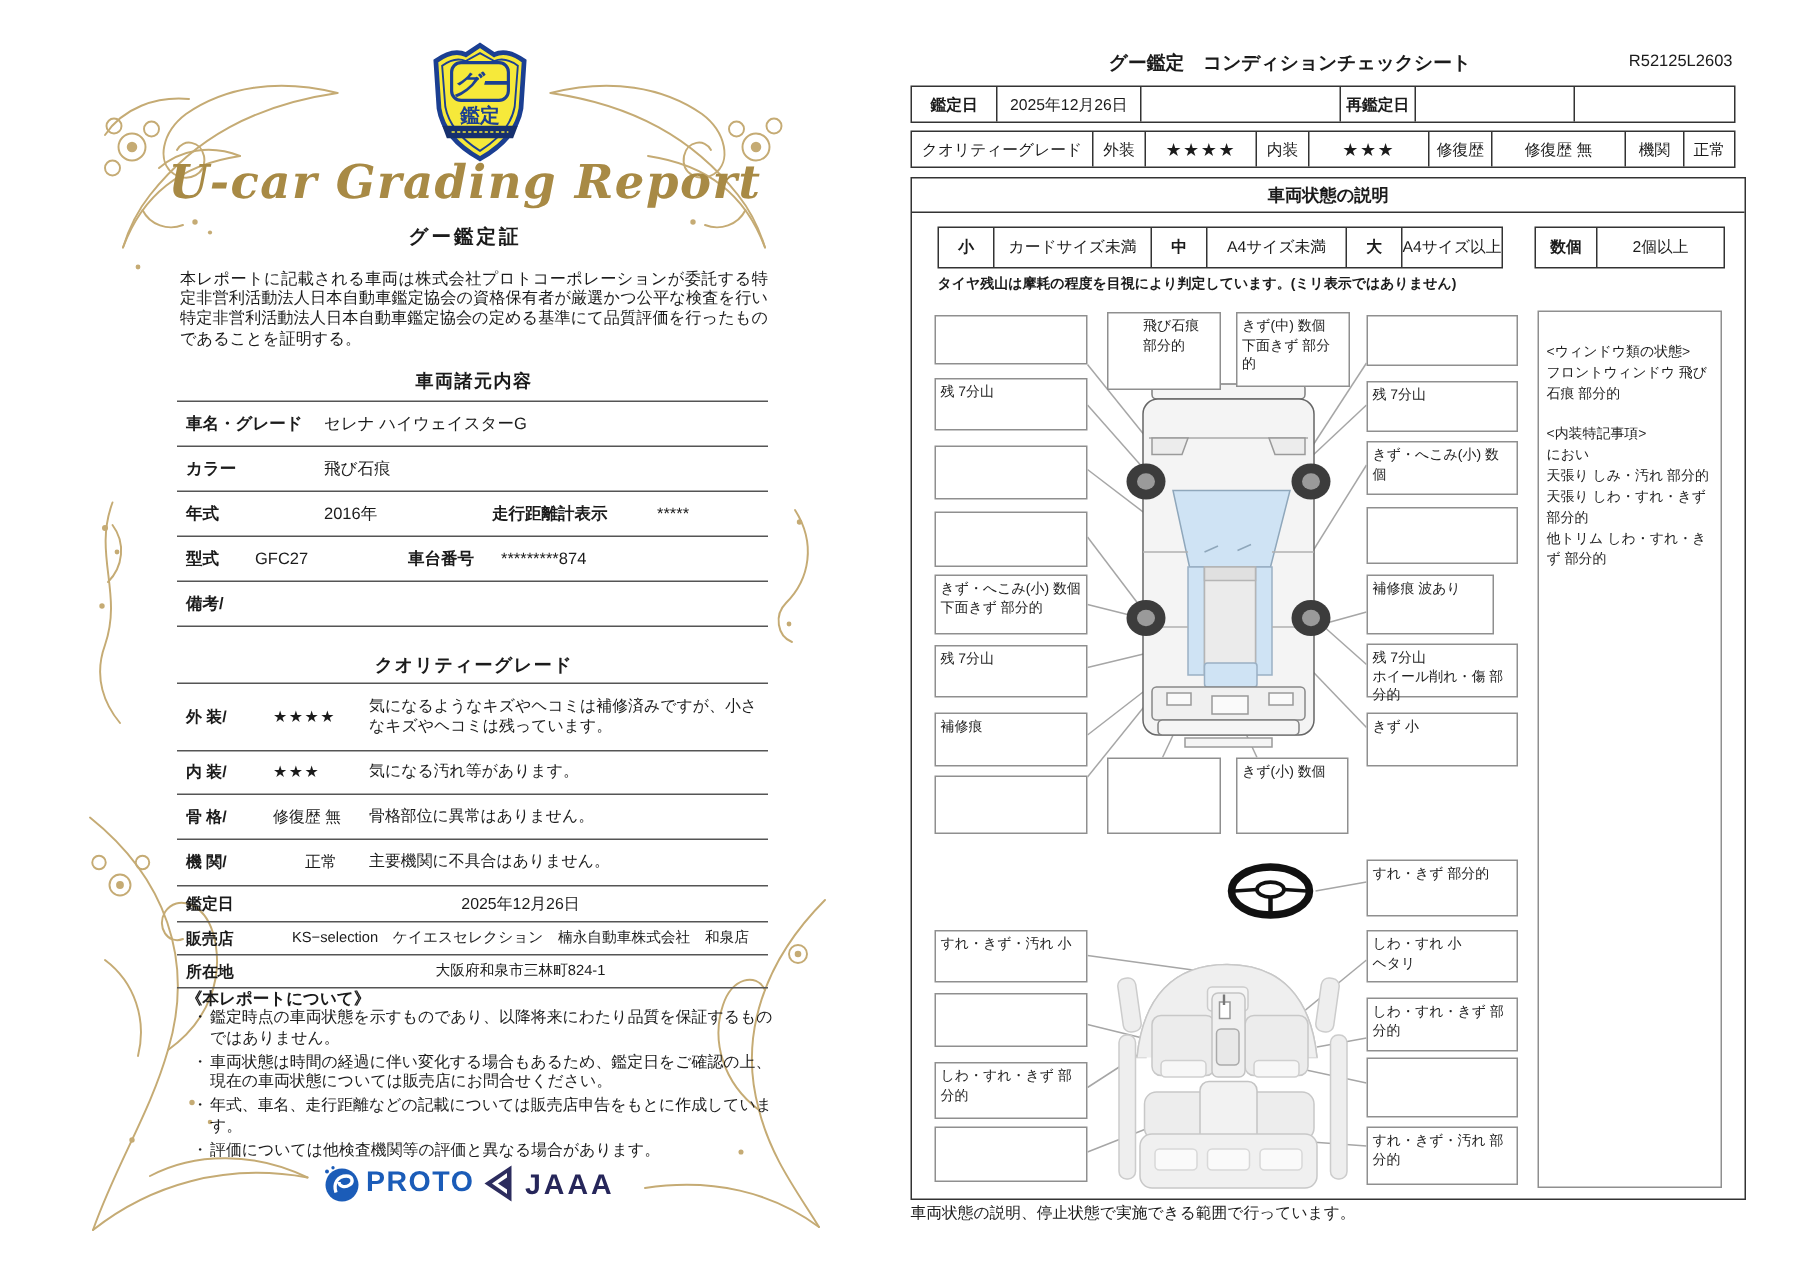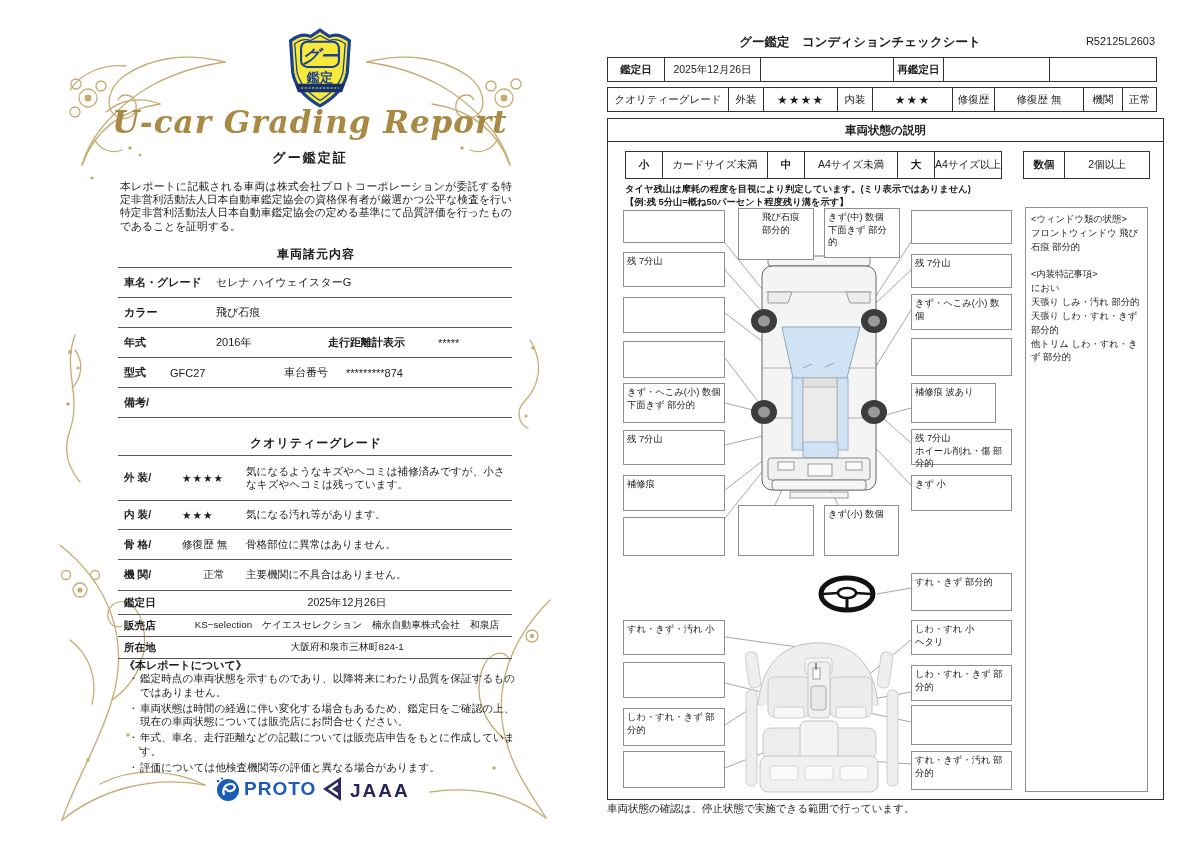--- a/index.html
+++ b/index.html
@@ -31,21 +31,21 @@
   .rtable{display:flex;border:1.2px solid #333;background:#fff;}
   .rcell{border-right:1px solid #333;display:flex;align-items:center;justify-content:center;
          font-size:10.5px;white-space:nowrap;overflow:hidden;}
   .rcell:last-child{border-right:none;}
   .mainbox{border:1.5px solid #333;background:#fff;}
   .mainbox-head{border-bottom:1px solid #333;font-size:11.5px;font-weight:bold;
                 display:flex;align-items:center;justify-content:center;height:22px;}
   .dlabel{position:absolute;border:1px solid #8f8f8f;background:#fff;font-size:9.3px;
           line-height:1.35;padding:2px 3px;color:#222;box-sizing:border-box;}
   .sidepanel{position:absolute;border:1px solid #8f8f8f;background:#fff;font-size:9.3px;
-             line-height:1.5;padding:5px 5px;box-sizing:border-box;color:#222;}
+             line-height:1.5;padding:20px 5px;box-sizing:border-box;color:#222;}
   .note{font-size:9.3px;line-height:1.35;}
   .footer-note{font-size:10.5px;}
   .gold{stroke:#c5ab74;fill:none;stroke-width:1.3;stroke-linecap:round;}
   .goldf{fill:#c5ab74;stroke:none;}
 </style>
 </head>
 <body>
 
 <div id="canvas">
 
@@ -148,21 +148,21 @@
       </div>
       <div class="lrow" style="height:29px;">
         <span class="lab">年式</span>
         <span style="flex:0 0 112px;">2016年</span>
         <span style="font-weight:bold;flex:0 0 110px;">走行距離計表示</span>
         <span>*****</span>
       </div>
       <div class="lrow" style="height:29px;">
         <span class="lab" style="flex:0 0 46px;">型式</span>
         <span style="flex:0 0 102px;">GFC27</span>
-        <span style="font-weight:normal;flex:0 0 62px;margin-left:12px;">車台番号</span>
+        <span style="font-weight:bold;flex:0 0 62px;">車台番号</span>
         <span>*********874</span>
       </div>
       <div class="lrow" style="height:29px;">
         <span class="lab">備考/</span>
       </div>
     </div>
 
     <div class="abs sec-head" style="left:120px;top:435px;width:392px;">クオリティーグレード</div>
     <div class="abs ltable" style="left:118px;top:455px;width:394px;">
       <div class="grow" style="height:44px;">
@@ -276,21 +276,20 @@
       <div class="rcell" style="flex:0 0 36px;font-weight:bold;">大</div>
       <div class="rcell" style="flex:1;">A4サイズ以上</div>
     </div>
     <div class="abs rtable" style="left:443px;top:151px;width:125px;height:26px;border-width:1px;">
       <div class="rcell" style="flex:0 0 40px;font-weight:bold;">数個</div>
       <div class="rcell" style="flex:1;">2個以上</div>
     </div>
 
     <div class="abs note" style="left:45px;top:183px;width:420px;font-weight:bold;">
       <div>タイヤ残山は摩耗の程度を目視により判定しています。(ミリ表示ではありません)</div>
-      <div>【例:残 5分山=概ね50パーセント程度残り溝を示す】</div>
     </div>
 
     <svg class="abs" width="570" height="600" style="left:20px;top:200px;" viewBox="0 0 570 600">
       <g stroke="#a6a6a6" stroke-width="1">
         <line x1="125" y1="43" x2="183" y2="115"></line>
         <line x1="180" y1="58" x2="212" y2="115"></line>
         <line x1="248" y1="58" x2="225" y2="83"></line>
         <line x1="260" y1="56" x2="228" y2="82"></line>
         <line x1="125" y1="70" x2="178" y2="130"></line>
         <line x1="311" y1="42" x2="268" y2="108"></line>
@@ -465,15 +464,15 @@
       <div>&lt;ウィンドウ類の状態&gt;</div>
       <div>フロントウィンドウ 飛び石痕 部分的</div>
       <div style="height:13px;"></div>
       <div>&lt;内装特記事項&gt;</div>
       <div>におい</div>
       <div>天張り しみ・汚れ 部分的</div>
       <div>天張り しわ・すれ・きず 部分的</div>
       <div>他トリム しわ・すれ・きず 部分的</div>
     </div>
 
-    <div class="abs footer-note" style="left:27px;top:802px;width:520px;">車両状態の確認は、停止状態で実施できる範囲で行っています。</div>
+    <div class="abs footer-note" style="left:27px;top:802px;width:520px;">車両状態の説明、停止状態で実施できる範囲で行っています。</div>
   </div>
 </div>
 
 </body></html>

